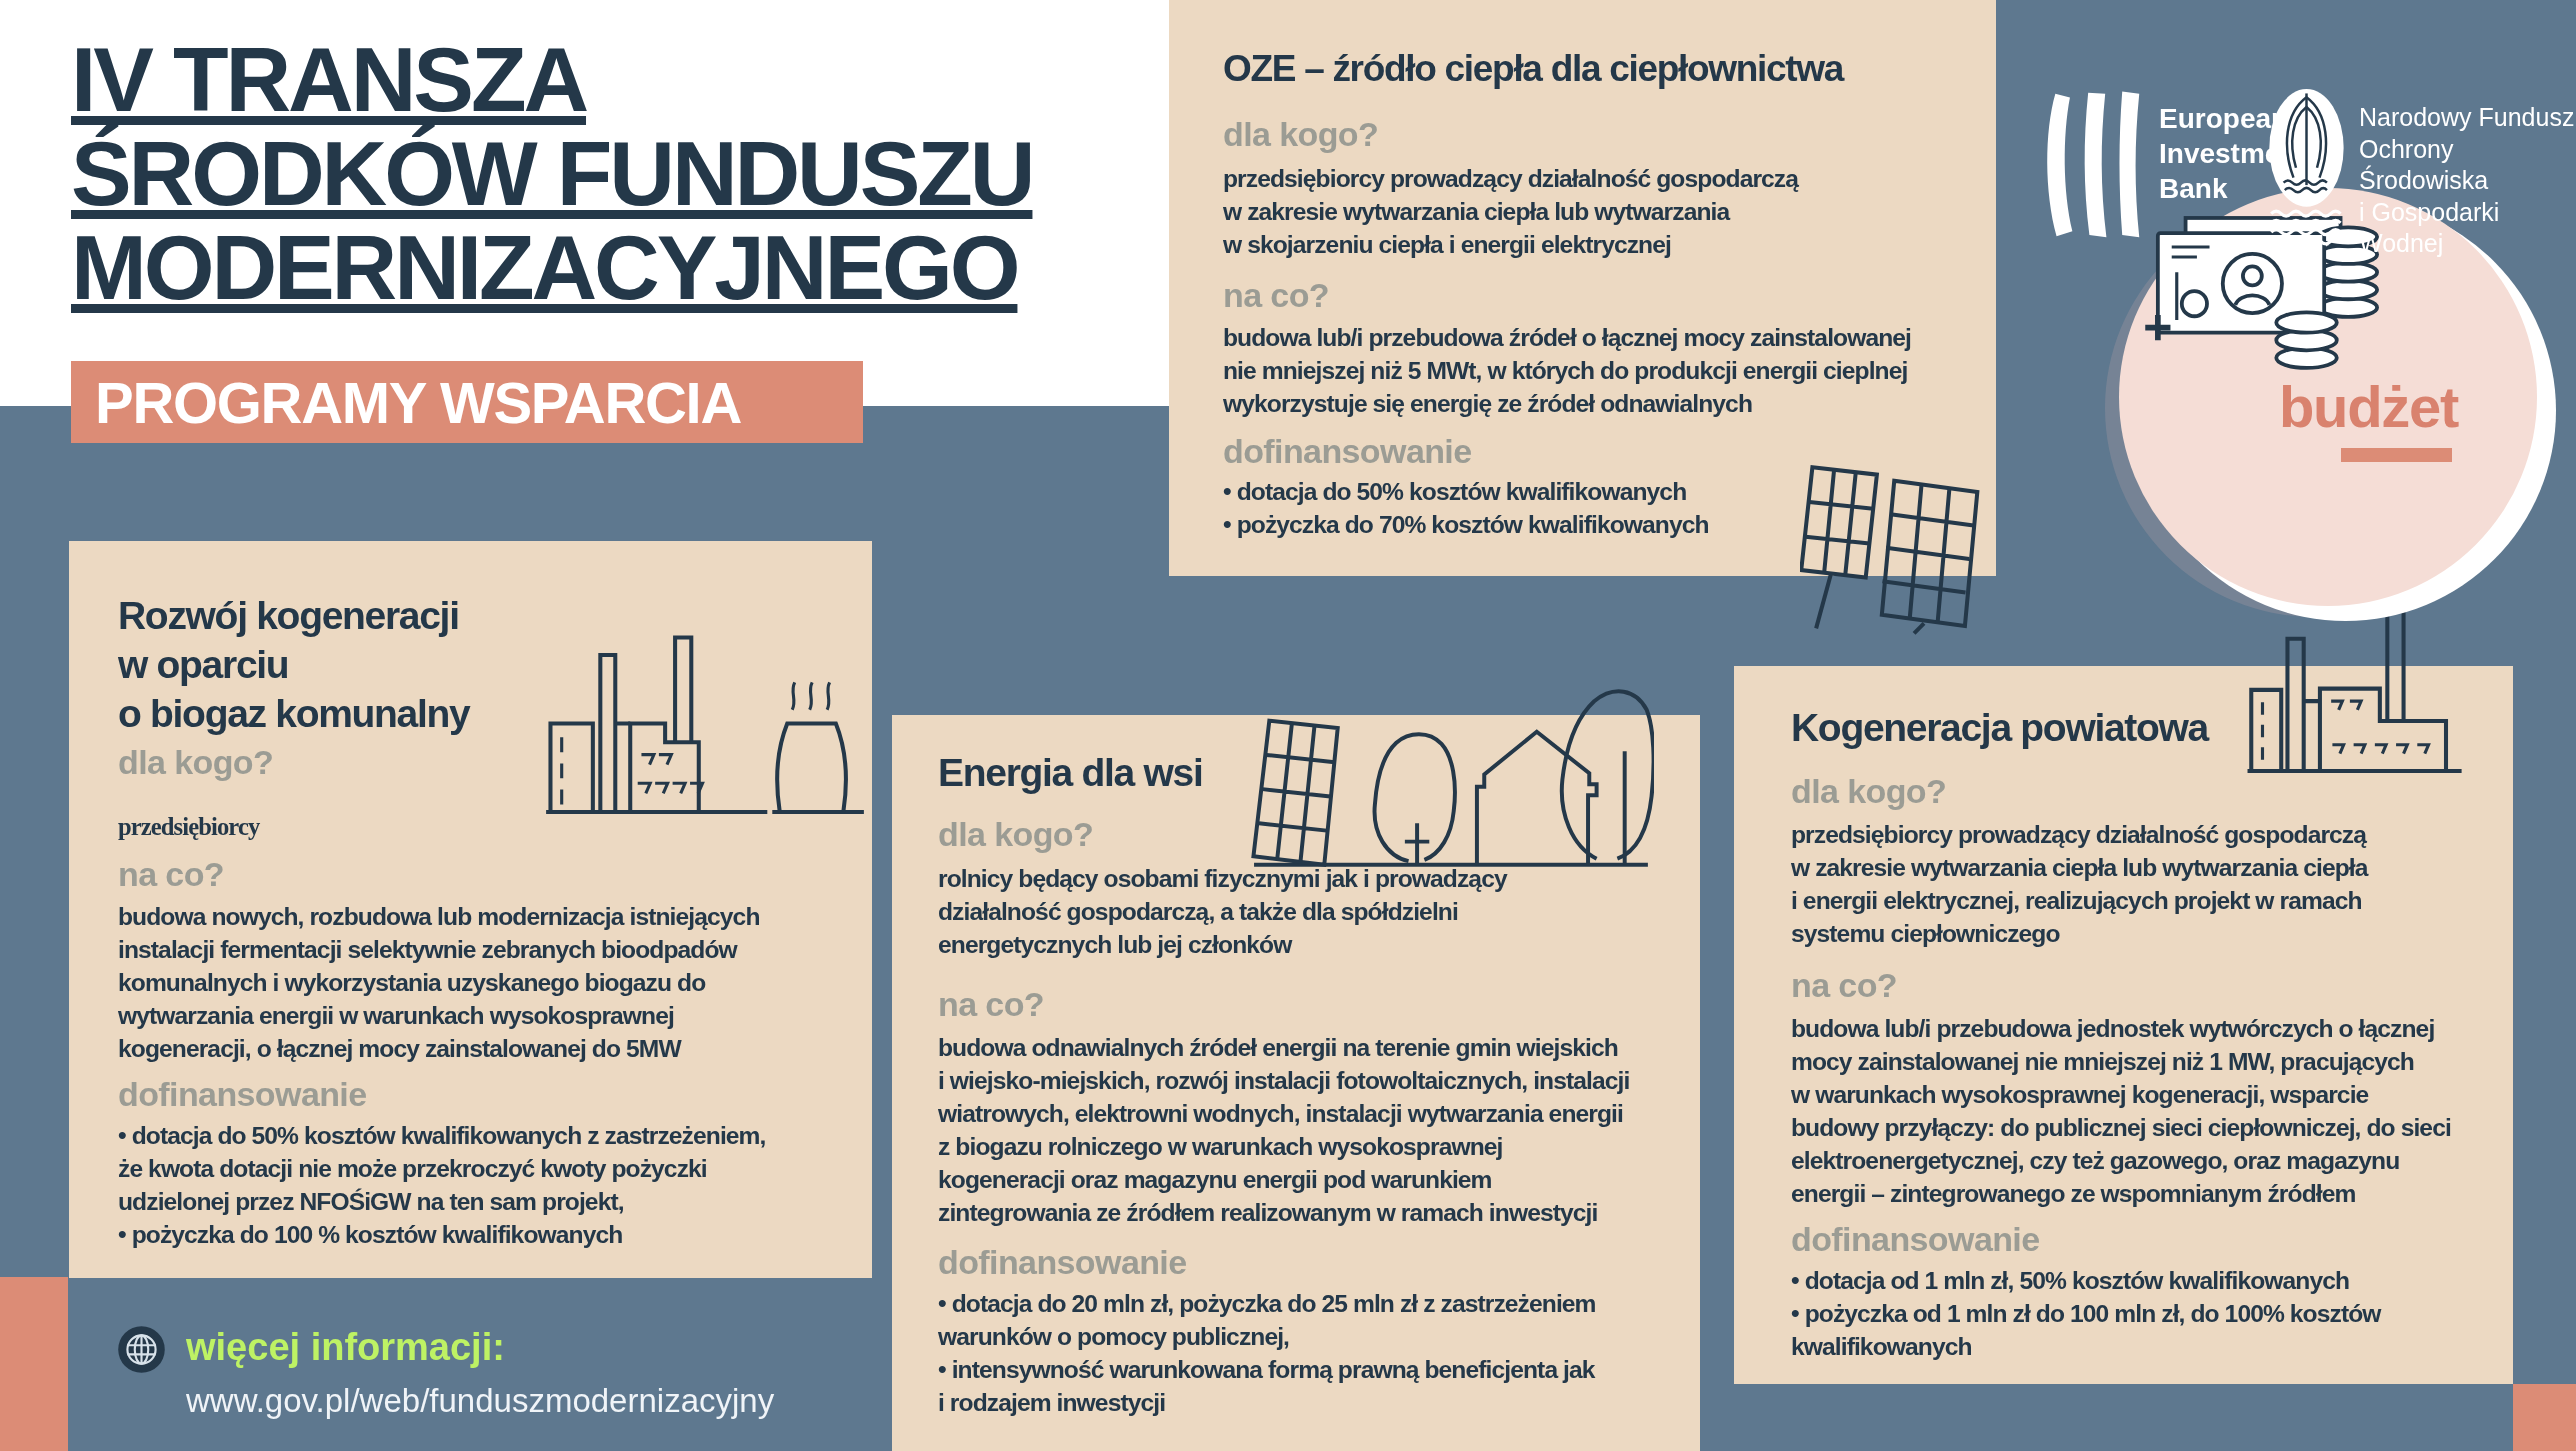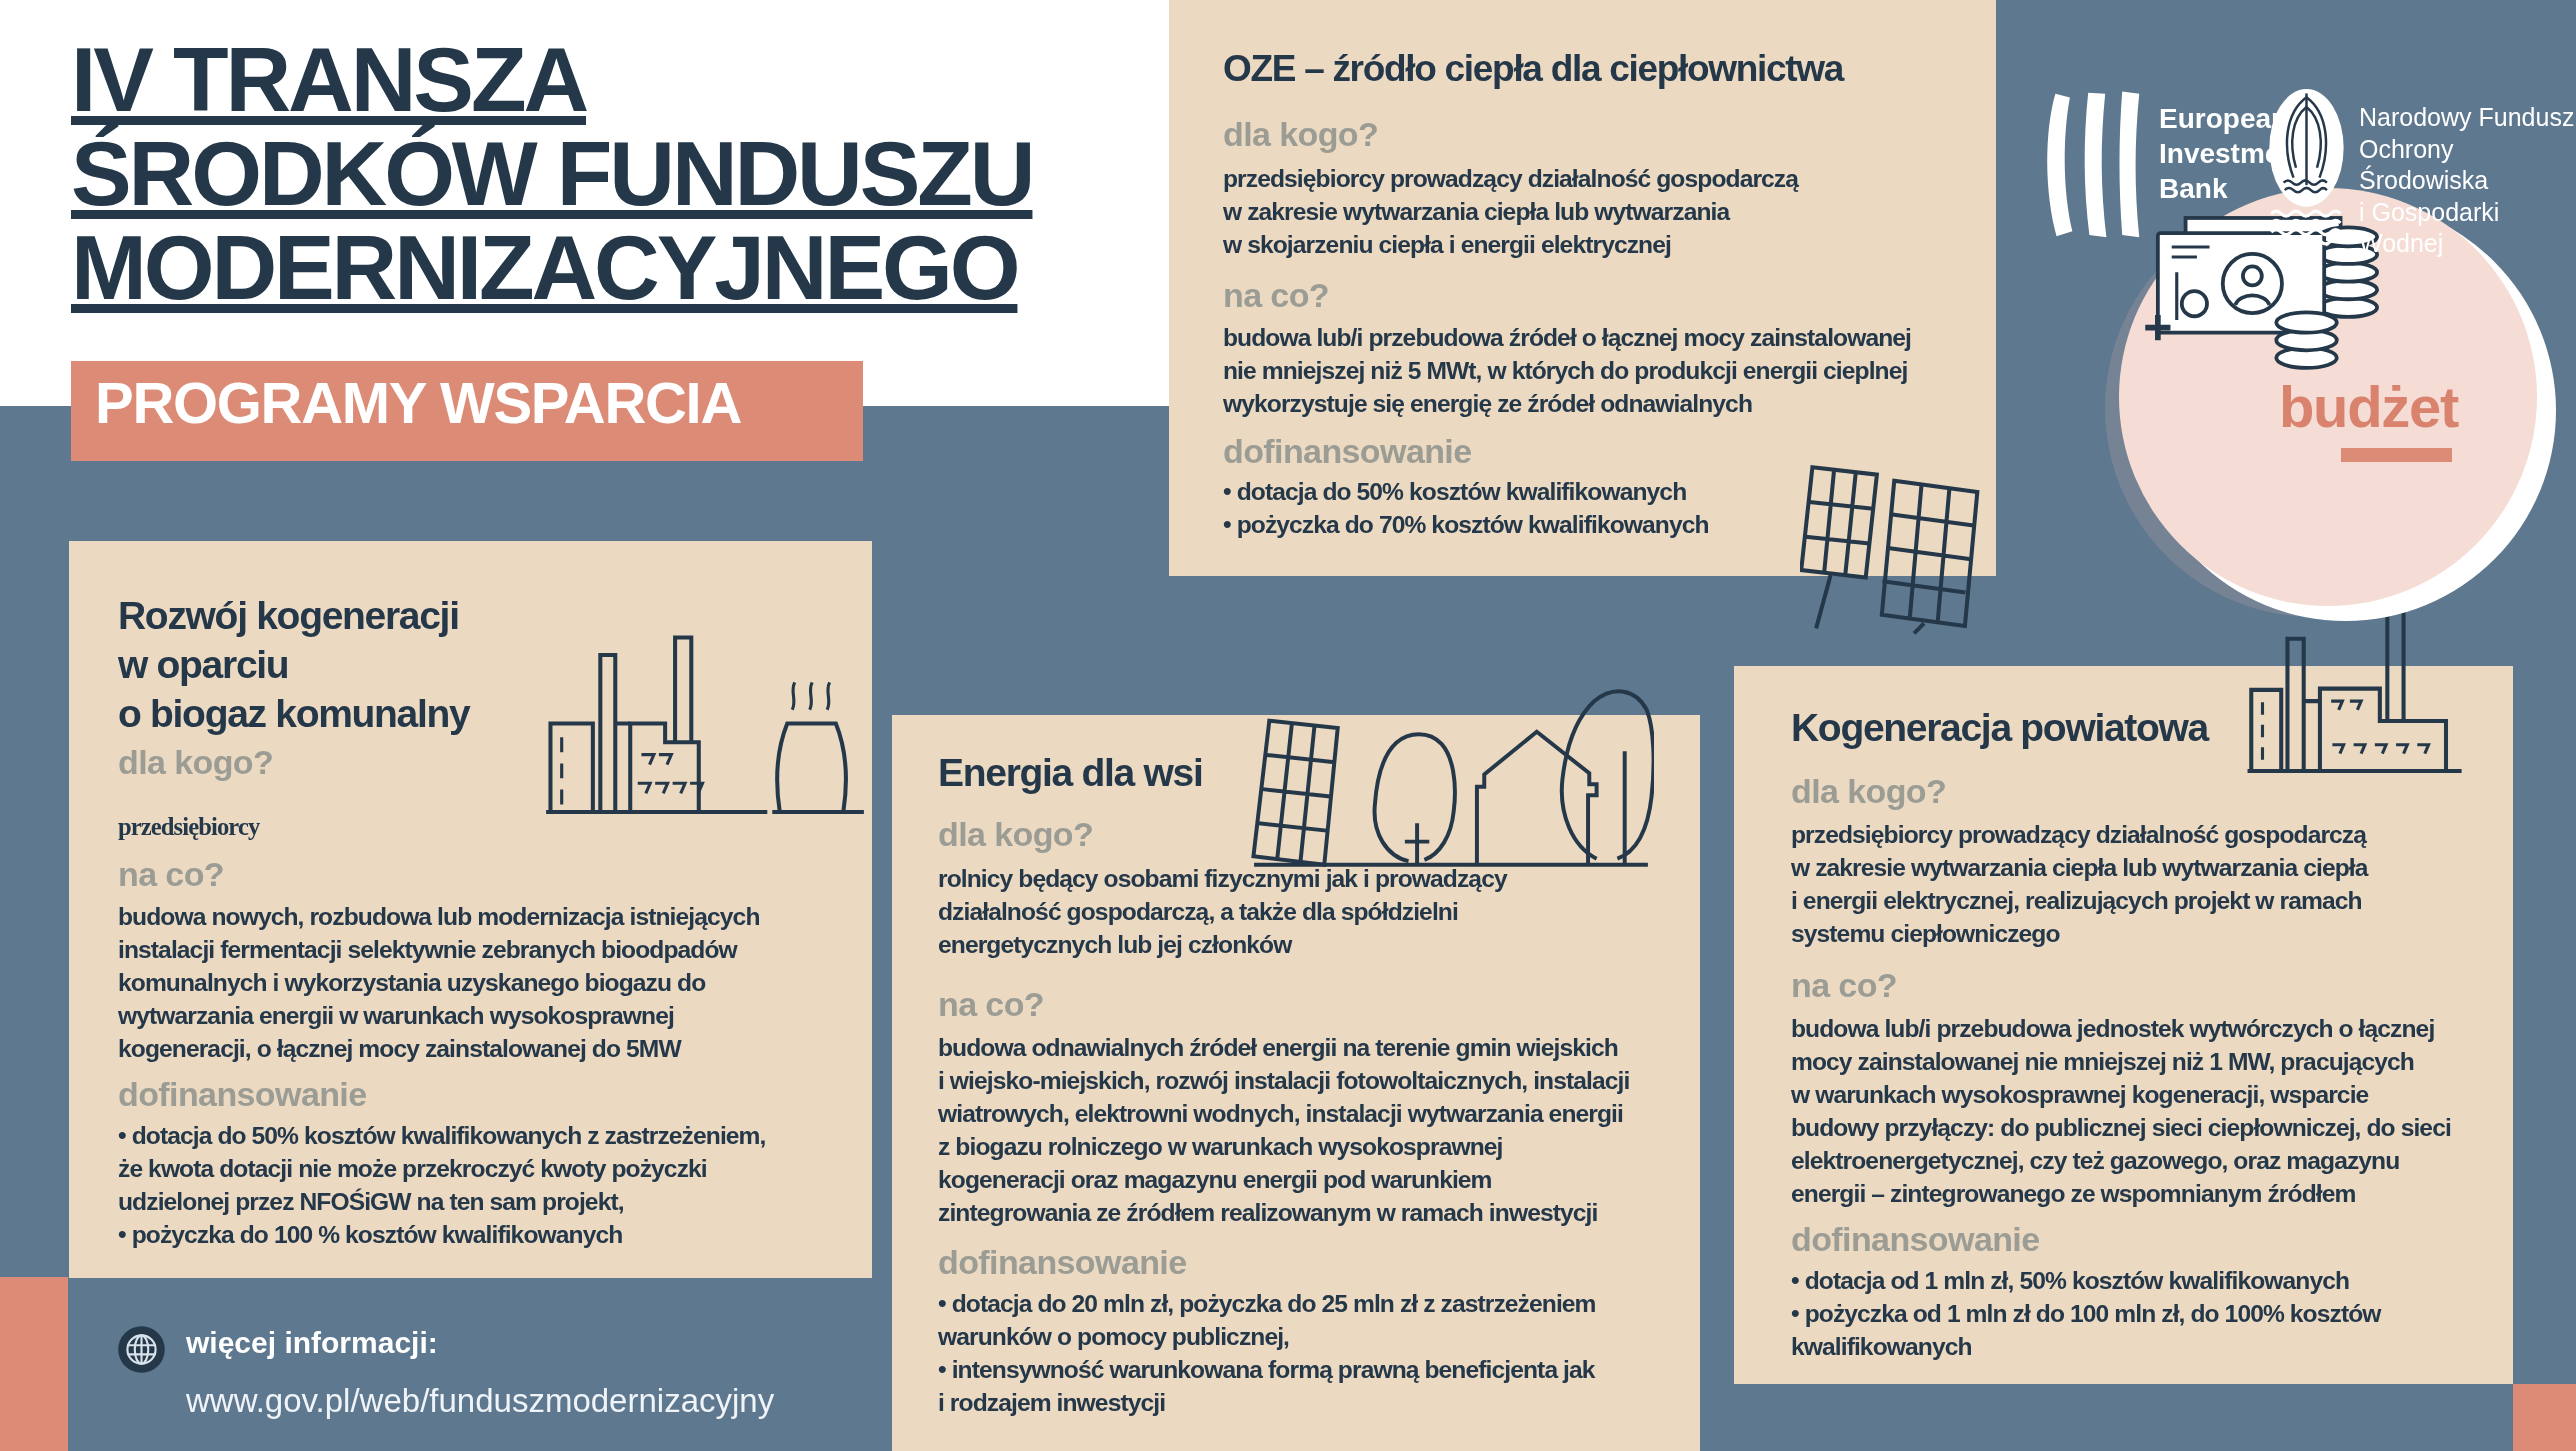--- a/index.html
+++ b/index.html
@@ -11,21 +11,21 @@
   .sq{background:#DC8C76;}
   .main-title{font-size:91px;font-weight:bold;line-height:94px;letter-spacing:-3.1px;
               color:#243849;white-space:pre;text-decoration:underline;}
   .badge{background:#DC8C76;color:#FFFFFF;font-size:58px;font-weight:bold;
          letter-spacing:-1.3px;line-height:84px;padding-left:24px;white-space:pre;}
   .p-title{font-size:38px;font-weight:bold;letter-spacing:-1.3px;line-height:47px;
            color:#243849;white-space:pre;}
   .sec-h{font-size:34px;font-weight:bold;letter-spacing:-0.6px;color:#9B9C94;white-space:pre;}
   .body-t{font-size:24.6px;font-weight:bold;letter-spacing:-0.9px;line-height:33px;
           color:#243849;white-space:pre;}
-  .foot-b{font-size:30px;font-weight:bold;color:#ffffff;white-space:pre;}
+  .foot-b{font-size:38px;font-weight:bold;color:#bef264;white-space:pre;}
   .foot-url{font-size:33px;font-weight:normal;color:#F0F4F8;white-space:pre;}
   .logo-t{font-size:28px;font-weight:bold;line-height:35px;color:#FFFFFF;white-space:pre-line;}
   .logo-t2{font-size:25px;font-weight:normal;line-height:31.5px;color:#FFFFFF;white-space:pre-line;}
   .circ{border-radius:50%;}
   .budget-label{font-size:58px;font-weight:bold;letter-spacing:-1.3px;color:#D9826E;white-space:pre;}
   .budget-bar{background:#DC8C76;}
   .budget-num{font-size:96px;font-weight:bold;letter-spacing:-3.1px;color:#243849;}
   .budget-unit{font-size:54px;font-weight:bold;letter-spacing:-1.3px;color:#243849;margin-left:14px;}
   svg{display:block;}
 </style>
@@ -33,21 +33,21 @@
 <body>
 
 <div id="canvas">
 
   <div class="abs white-zone" style="left:0;top:0;width:1169px;height:406px;"></div>
 
   <div class="abs main-title" style="left:71px;top:33px;">IV TRANSZA
 ŚRODKÓW FUNDUSZU
 MODERNIZACYJNEGO</div>
 
-  <div class="abs badge" style="left:71px;top:361px;width:768px;height:100px;">PROGRAMY WSPARCIA</div>
+  <div class="abs badge" style="left:71px;top:361px;width:768px;height:82px;">PROGRAMY WSPARCIA</div>
 
   <div class="abs panel" style="left:1169px;top:0;width:827px;height:576px;"></div>
   <div class="abs p-title" style="left:1223px;top:45px;font-size:37px;">OZE – źródło ciepła dla ciepłownictwa</div>
   <div class="abs sec-h" style="left:1223px;top:115px;">dla kogo?</div>
   <div class="abs body-t" style="left:1223px;top:162px;">przedsiębiorcy prowadzący działalność gospodarczą
 w zakresie wytwarzania ciepła lub wytwarzania
 w skojarzeniu ciepła i energii elektrycznej</div>
   <div class="abs sec-h" style="left:1223px;top:276px;">na co?</div>
   <div class="abs body-t" style="left:1223px;top:321px;">budowa lub/i przebudowa źródeł o łącznej mocy zainstalowanej
 nie mniejszej niż 5 MWt, w których do produkcji energii cieplnej

